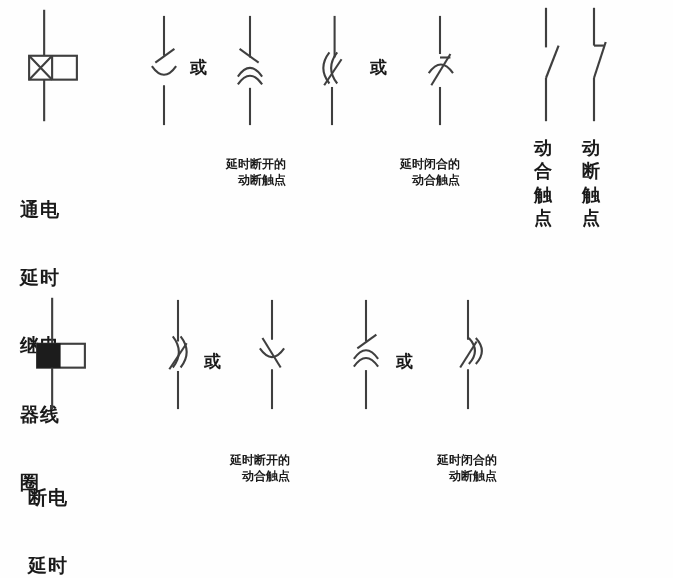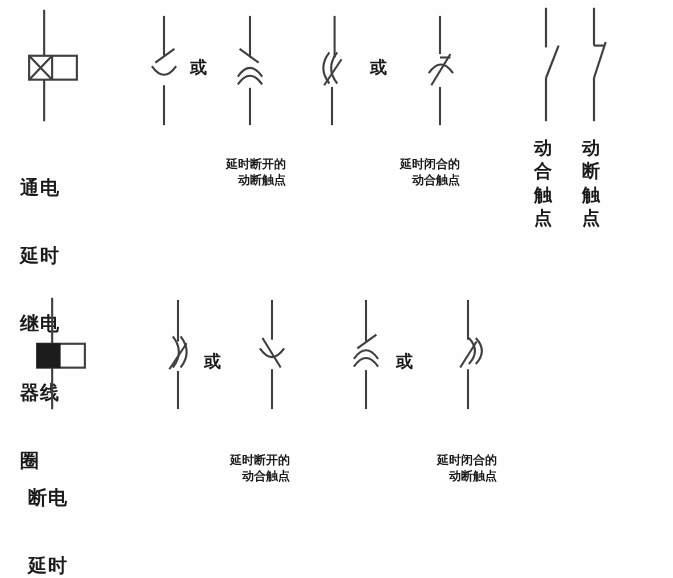--- a/index.html
+++ b/index.html
@@ -41,21 +41,21 @@
 
 <div class="canvas">
 
   <svg class="sym abs" style="left:22px;top:8px;" width="62" height="115" viewBox="0 0 70 130">
     <path d="M25 2 L25 54"></path>
     <rect class="box" x="8" y="54" width="54" height="27"></rect>
     <path d="M34 54 L34 81"></path>
     <path d="M8 54 L34 81 M8 81 L34 54"></path>
     <path d="M25 81 L25 128"></path>
   </svg>
-  <div class="vlabel abs" style="left:20px;top:130px;">
+  <div class="vlabel abs" style="left:20px;top:152px;">
     <div>通电</div>
     <div>延时</div>
     <div>继电</div>
     <div>器线</div>
     <div>圈</div>
   </div>
 
   <svg class="sym abs" style="left:138px;top:14px;" width="52" height="113" viewBox="0 0 60 130">
     <path d="M30 2 L30 48"></path>
     <path d="M20 56 L42 40"></path>

